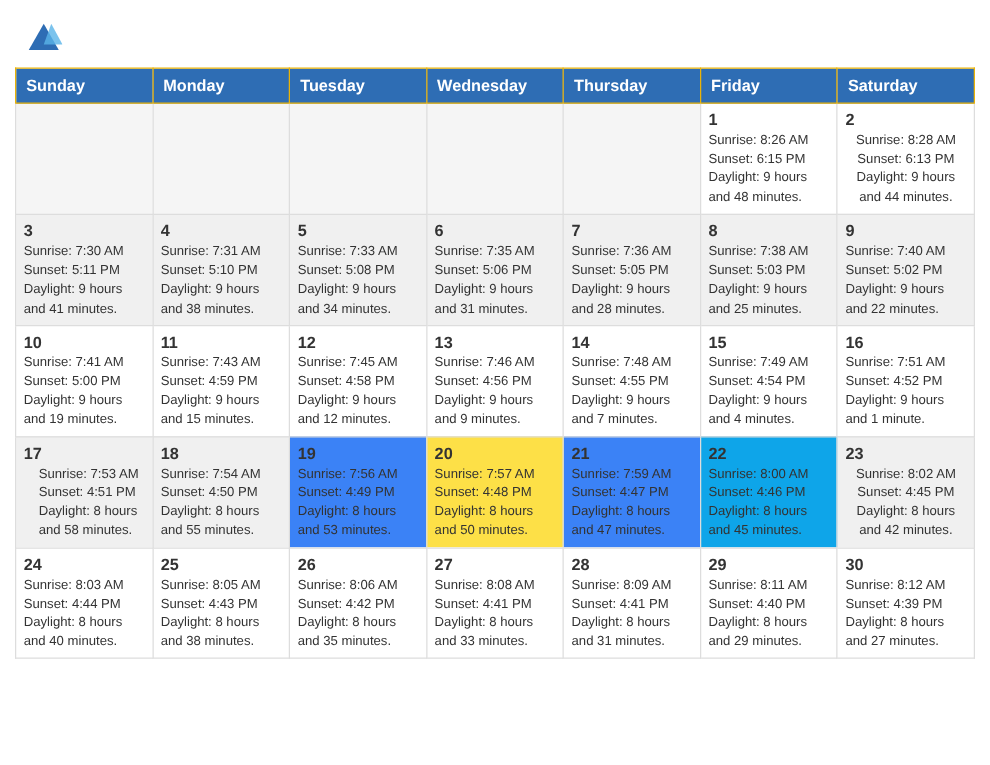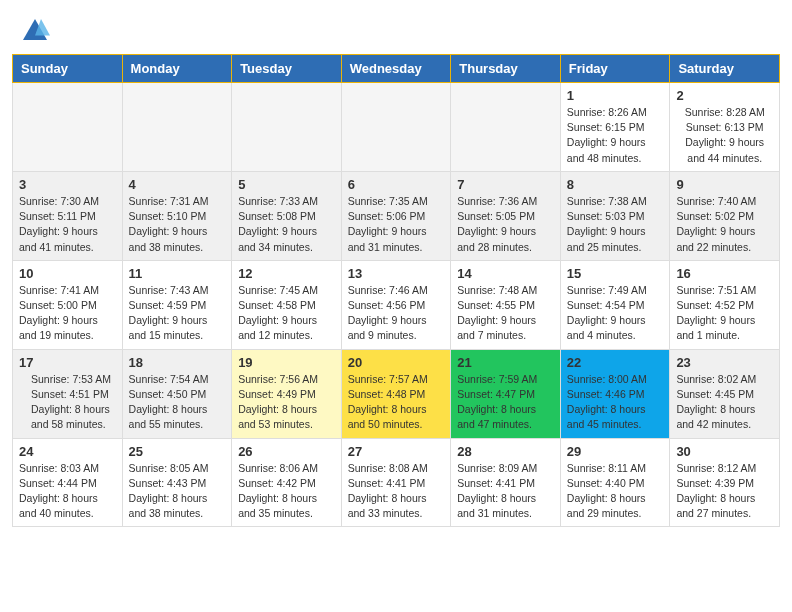--- a/index.html
+++ b/index.html
@@ -256,51 +256,51 @@
 Daylight: 8 hours
 and 58 minutes.</div>
           </td>
           <td style="background: rgb(240, 240, 240);">
             <span class="day-number">18</span>
             <div class="day-info" style="white-space: pre-line;">Sunrise: 7:54 AM
 Sunset: 4:50 PM
 Daylight: 8 hours
 and 55 minutes.</div>
           </td>
-          <td style="background: #fef9c3;">
+          <td style="background: #3b82f6;">
             <span class="day-number">19</span>
             <div class="day-info" style="white-space: pre-line;">Sunrise: 7:56 AM
 Sunset: 4:49 PM
 Daylight: 8 hours
 and 53 minutes.</div>
           </td>
           <td style="background: #fde047;">
             <span class="day-number">20</span>
             <div class="day-info" style="white-space: pre-line;">Sunrise: 7:57 AM
 Sunset: 4:48 PM
 Daylight: 8 hours
 and 50 minutes.</div>
           </td>
-          <td style="background: #22c55e;">
+          <td style="background: #3b82f6;">
             <span class="day-number">21</span>
             <div class="day-info" style="white-space: pre-line;">Sunrise: 7:59 AM
 Sunset: 4:47 PM
 Daylight: 8 hours
 and 47 minutes.</div>
           </td>
           <td style="background: #0ea5e9;">
             <span class="day-number">22</span>
             <div class="day-info" style="white-space: pre-line;">Sunrise: 8:00 AM
 Sunset: 4:46 PM
 Daylight: 8 hours
 and 45 minutes.</div>
           </td>
           <td style="background: rgb(240, 240, 240);">
             <span class="day-number">23</span>
-            <div class="day-info" style="white-space: pre-line;">Sunrise: 8:02 AM
+            <div class="day-info" style="white-space: pre-line; text-align: center;">Sunrise: 8:02 AM
 Sunset: 4:45 PM
 Daylight: 8 hours
 and 42 minutes.</div>
           </td>
         </tr>
         <tr>
           <td>
             <span class="day-number">24</span>
             <div class="day-info" style="white-space: pre-line;">Sunrise: 8:03 AM
 Sunset: 4:44 PM

